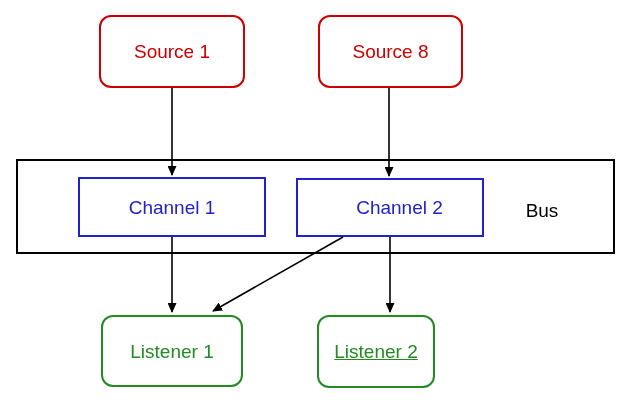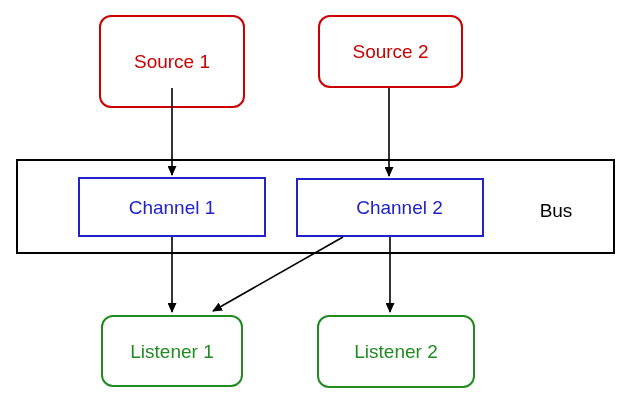--- a/index.html
+++ b/index.html
@@ -30,57 +30,57 @@
     border-radius: 12px;
   }
   .bus-rect {
     position: absolute;
     box-sizing: border-box;
     border: 2px solid #000000;
     background: #ffffff;
   }
   .bus-label {
     position: absolute;
-    left: 516px;
+    left: 502px;
     top: 201px;
     width: 80px;
     text-align: center;
     font-size: 19px;
     color: #000000;
     line-height: 1;
   }
   
-  .source1   { left:  99px; top:  15px; width: 146px; height: 93px; }
+  .source1   { left:  99px; top:  15px; width: 146px; height: 73px; }
   .source2   { left: 318px; top:  15px; width: 145px; height: 73px; }
   .busbox    { left:  16px; top: 159px; width: 599px; height: 95px; }
   .channel1  { left:  78px; top: 177px; width: 188px; height: 60px; }
   .channel2  { left: 296px; top: 178px; width: 188px; height: 59px; }
   .listener1 { left: 101px; top: 315px; width: 142px; height: 72px; align-items: center; }
-  .listener2 { left: 317px; top: 315px; width: 158px; height: 73px; }
+  .listener2 { left: 317px; top: 315px; width: 118px; height: 73px; text-decoration: underline; }
   .arrow-layer {
     position: absolute;
     left: 0; top: 0;
     width: 632px;
     height: 404px;
     pointer-events: none;
   }
 </style>
 </head>
 <body>
 
 <div class="canvas">
 
   <div class="bus-rect busbox"></div>
   <div class="bus-label">Bus</div>
 
   <div class="node rounded source1" style="border-color: rgb(204, 0, 0); color: rgb(204, 0, 0);">
     <span>Source 1</span>
   </div>
   <div class="node rounded source2" style="border-color: rgb(204, 0, 0); color: rgb(204, 0, 0);">
-    <span>Source 2</span>
+    <span>Source 8</span>
   </div>
 
   <div class="node channel1" style="border-color: rgb(34, 34, 204); color: rgb(34, 34, 204);">
     <span>Channel 1</span>
   </div>
   <div class="node channel2" style="border-color: rgb(34, 34, 204); color: rgb(34, 34, 204); padding-left: 19px;">
     <span>Channel 2</span>
   </div>
 
   <div class="node rounded listener1" style="border-color: rgb(34, 139, 34); color: rgb(34, 139, 34);">

